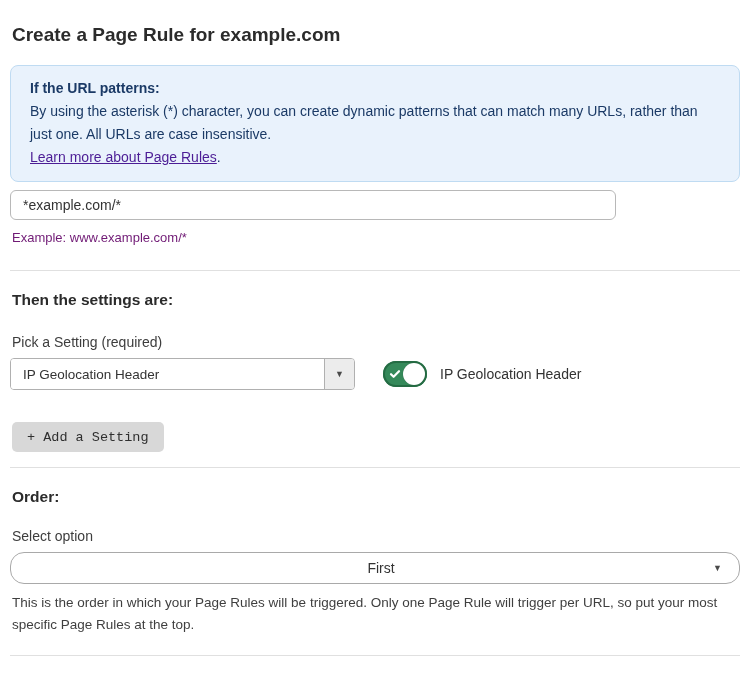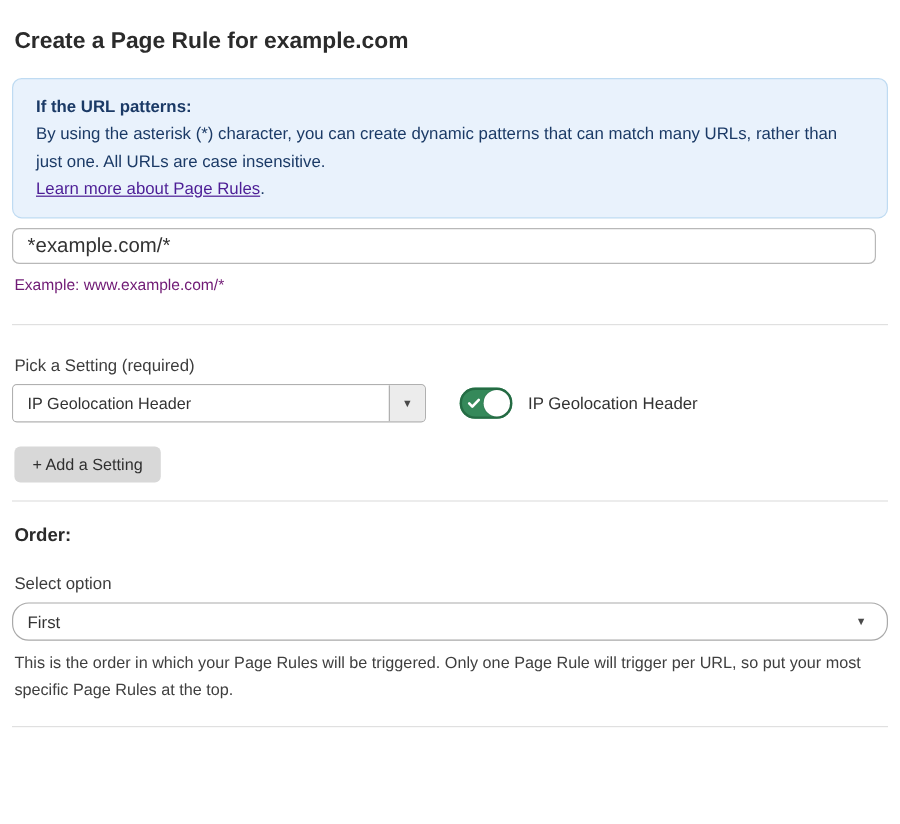--- a/index.html
+++ b/index.html
@@ -27,25 +27,25 @@
     line-height: 23px;
     width: 730px;
   }
   .info-heading { font-weight: 700; }
   .info-link { color: #4c1d95; text-decoration: underline; cursor: pointer; }
   .info-suffix { color: #1b3a66; }
 
   .field-label { font-size: 14px; color: #3d3d3d; }
   .lbl-url { margin: 23px 0 0 2px; }
   .text-input {
-    display: block; width: 720px; height: 30px;
+    display: block; width: 606px; height: 30px;
     margin-top: 8px; padding: 0 12px;
     border: 1px solid #b8b8b8; border-radius: 6px;
     font-family: "Liberation Sans", sans-serif;
-    font-size: 17px; color: #333333; background: #ffffff;
+    font-size: 14px; color: #333333; background: #ffffff;
   }
   .field-helper { font-size: 13px; color: #701a75; margin: 7px 0 0 2px; line-height: 21px; }
 
   .divider { border: none; border-top: 1px solid #e0e0e0; margin: 0; width: 730px; }
   .div-1 { margin-top: 22px; }
   .div-2 { margin-top: 15px; }
   .div-3 { margin-top: 19px; }
 
   .section-heading { font-size: 15.5px; font-weight: 700; color: #2b2b2b; margin: 20px 0 0 2px; }
   .lbl-pick { margin: 25px 0 0 2px; }
@@ -80,29 +80,29 @@
   }
   .toggle .check { position: absolute; left: 6px; top: 7px; }
   .toggle-label { margin-left: 13px; font-size: 14px; color: #333333; }
 
   .gray-btn {
     background: #d8d8d8; color: #2f2f2f;
     border: none; border-radius: 5px;
     font-family: "Liberation Sans", sans-serif;
     font-size: 13.5px; height: 30px; padding: 0 15px; cursor: pointer;
   }
-  .add-setting { margin: 20px 0 0 2px; }
+  .add-setting { margin: 32px 0 0 2px; font-family: Liberation Mono, monospace; }
 
   .lbl-order { margin: 22px 0 0 2px; }
   .select-full {
     position: relative; display: flex; align-items: center;
     width: 730px; height: 32px; margin-top: 8px;
     border: 1px solid #a9a9a9; border-radius: 14px;
     background: #ffffff; cursor: pointer;
-    font-size: 14px; color: #333333; padding-left: 12px;
+    font-size: 14px; color: #333333; padding-left: 12px; justify-content: center;
   }
   .select-full .arrow-down { position: absolute; right: 17px; }
   .order-helper { width: 738px; font-size: 13.5px; color: #3f3f3f; margin-top: 8px; line-height: 22px; }
 </style>
 </head>
 <body>
 
 <div class="page">
 
   <h1 class="page-title">Create a Page Rule for example.com</h1>
@@ -111,20 +111,21 @@
     <div class="info-heading">If the URL patterns:</div>
     <div class="info-body">By using the asterisk (*) character, you can create dynamic patterns that can match many URLs, rather than just one. All URLs are case insensitive.</div>
     <div class="info-link-line"><a class="info-link">Learn more about Page Rules</a><span class="info-suffix">.</span></div>
   </div>
 
   <input type="text" class="text-input" value="*example.com/*" style="">
   <div class="field-helper">Example: www.example.com/*</div>
 
   <hr class="divider div-1">
 
+  <h2 class="section-heading">Then the settings are:</h2>
 
   <div class="field-label lbl-pick">Pick a Setting (required)</div>
 
   <div class="setting-row">
     <div class="select-composite">
       <div class="select-value">IP Geolocation Header</div>
       <div class="select-arrow-btn">
         <span class="arrow-down">▼</span>
       </div>
     </div>

